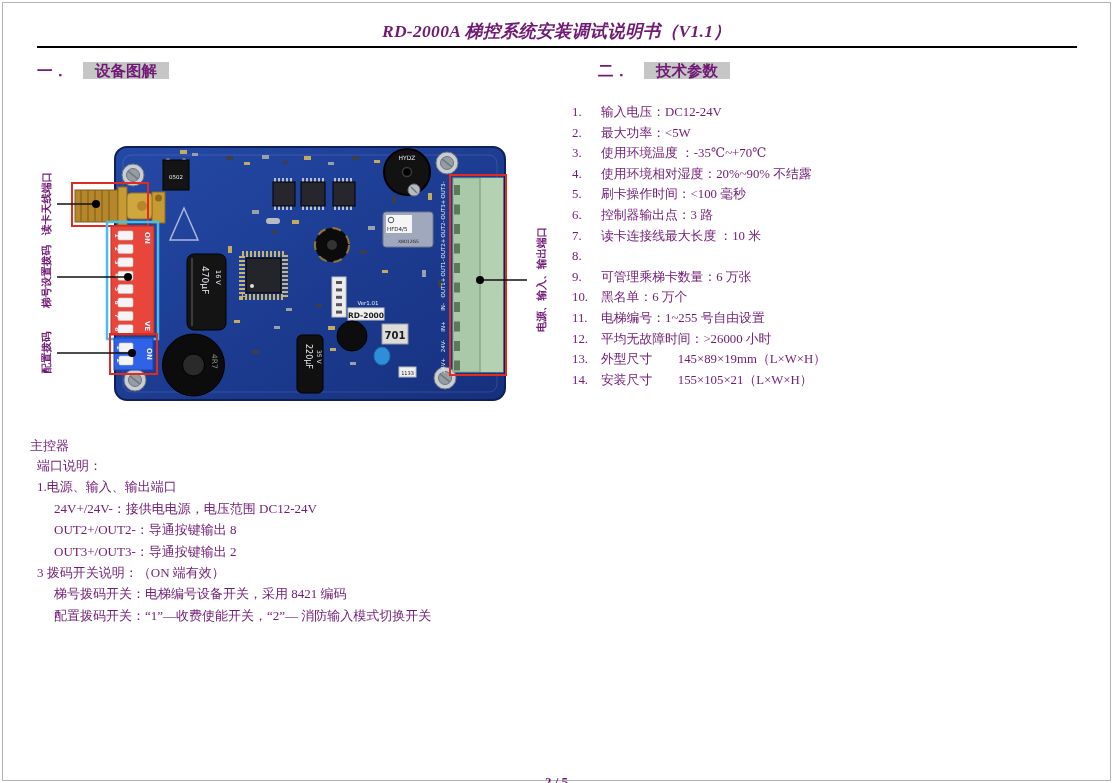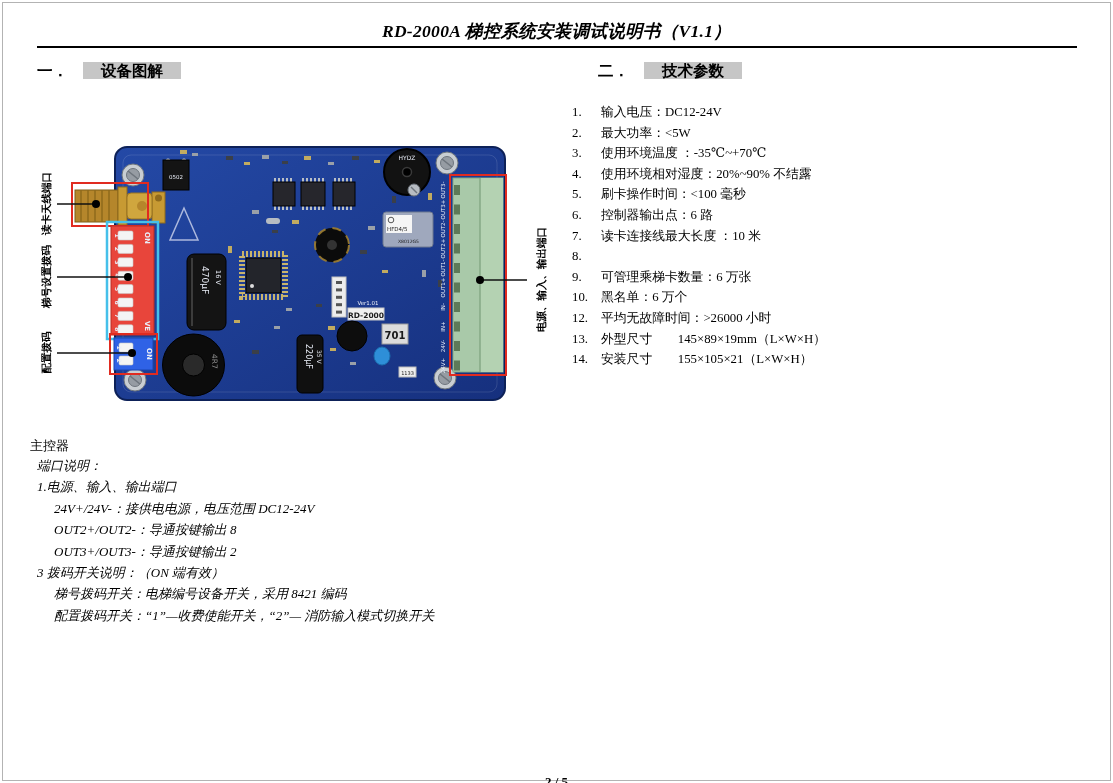--- a/index.html
+++ b/index.html
@@ -1,38 +1,38 @@
 <!DOCTYPE html>
 <html><head>
 <meta charset="utf-8">
 <style>
   html,body{margin:0;padding:0;background:#fff;}
-  .page{position:relative;width:1113px;height:783px;background:#ffffff;color:#000000;
+  .page{position:relative;width:1113px;height:783px;background:#ffffff;color:#701a75;
         font-family:"Liberation Serif","DejaVu Serif",serif;overflow:hidden;}
   .page-border{position:absolute;inset:2px;border:1px solid #b3b3b3;pointer-events:none;}
   .title{position:absolute;top:19px;left:0;width:100%;text-align:center;
          font-size:17.5px;font-weight:bold;font-style:italic;letter-spacing:.3px;}
   .rule{position:absolute;left:37px;top:46px;width:1040px;height:2px;background:#000;}
   .heading{position:absolute;top:61px;font-size:15.5px;font-weight:bold;white-space:nowrap;}
   .h-device{left:37px;} .h-tech{left:598px;}
   .h-num{margin-right:15px;}
-  .hl{background:#c6c6c6;padding:0 18px;text-align:center;}
+  .hl{background:#c6c6c6;padding:0 12px;text-align:center;}
 
   .figure{position:absolute;left:30px;top:98px;width:545px;height:358px;}
   .callout-label{position:absolute;width:84px;font-size:10.5px;font-weight:bold;text-align:center;
                  line-height:13px;transform:rotate(-90deg);white-space:nowrap;}
   .cl-power{width:130px;}
   .caption{position:absolute;left:30px;top:437px;width:545px;font-size:13px;}
 
   .params{position:absolute;left:572px;top:102px;font-size:12.8px;}
   .p-row{display:flex;height:20.6px;line-height:20.6px;white-space:nowrap;}
   .p-num{width:29px;flex:0 0 29px;}
 
   .ports{position:absolute;left:37px;top:455px;font-size:13px;}
-  .port-line{height:21.4px;line-height:21.4px;white-space:nowrap;font-style:italic;}
+  .port-line{height:21.4px;line-height:21.4px;white-space:nowrap;}
   .ind1{padding-left:17px;}
 
   .footer{position:absolute;left:0;top:734px;width:100%;text-align:center;
           font-size:13px;font-weight:bold;margin-top:40px;}
 
   .st{fill:#e9edf7;font-family:"DejaVu Sans",sans-serif;}
   .sd{fill:#1a1a1a;font-family:"DejaVu Sans",sans-serif;}
 </style>
 </head>
 <body>
@@ -344,36 +344,40 @@
     <div class="p-row">
         <span class="p-num">4.</span>
         <span>使用环境相对湿度：20%~90% 不结露</span>
       </div>
     <div class="p-row">
         <span class="p-num">5.</span>
         <span>刷卡操作时间：&lt;100 毫秒</span>
       </div>
     <div class="p-row">
         <span class="p-num">6.</span>
-        <span>控制器输出点：6 路</span>
+        <span>控制器输出点：3 路</span>
       </div>
     <div class="p-row">
         <span class="p-num">7.</span>
         <span>读卡连接线最大长度 ：10 米</span>
       </div>
     <div class="p-row">
         <span class="p-num">8.</span>
       </div>
     <div class="p-row">
         <span class="p-num">9.</span>
         <span>可管理乘梯卡数量：6 万张</span>
       </div>
     <div class="p-row">
         <span class="p-num">10.</span>
         <span>黑名单：6 万个</span>
+      </div>
+    <div class="p-row">
+        <span class="p-num">11.</span>
+        <span>电梯编号：1~255 号自由设置</span>
       </div>
     <div class="p-row">
         <span class="p-num">12.</span>
         <span>平均无故障时间：&gt;26000 小时</span>
       </div>
     <div class="p-row">
         <span class="p-num">13.</span>
         <span>外型尺寸　　145×89×19mm（L×W×H）</span>
       </div>
     <div class="p-row">

